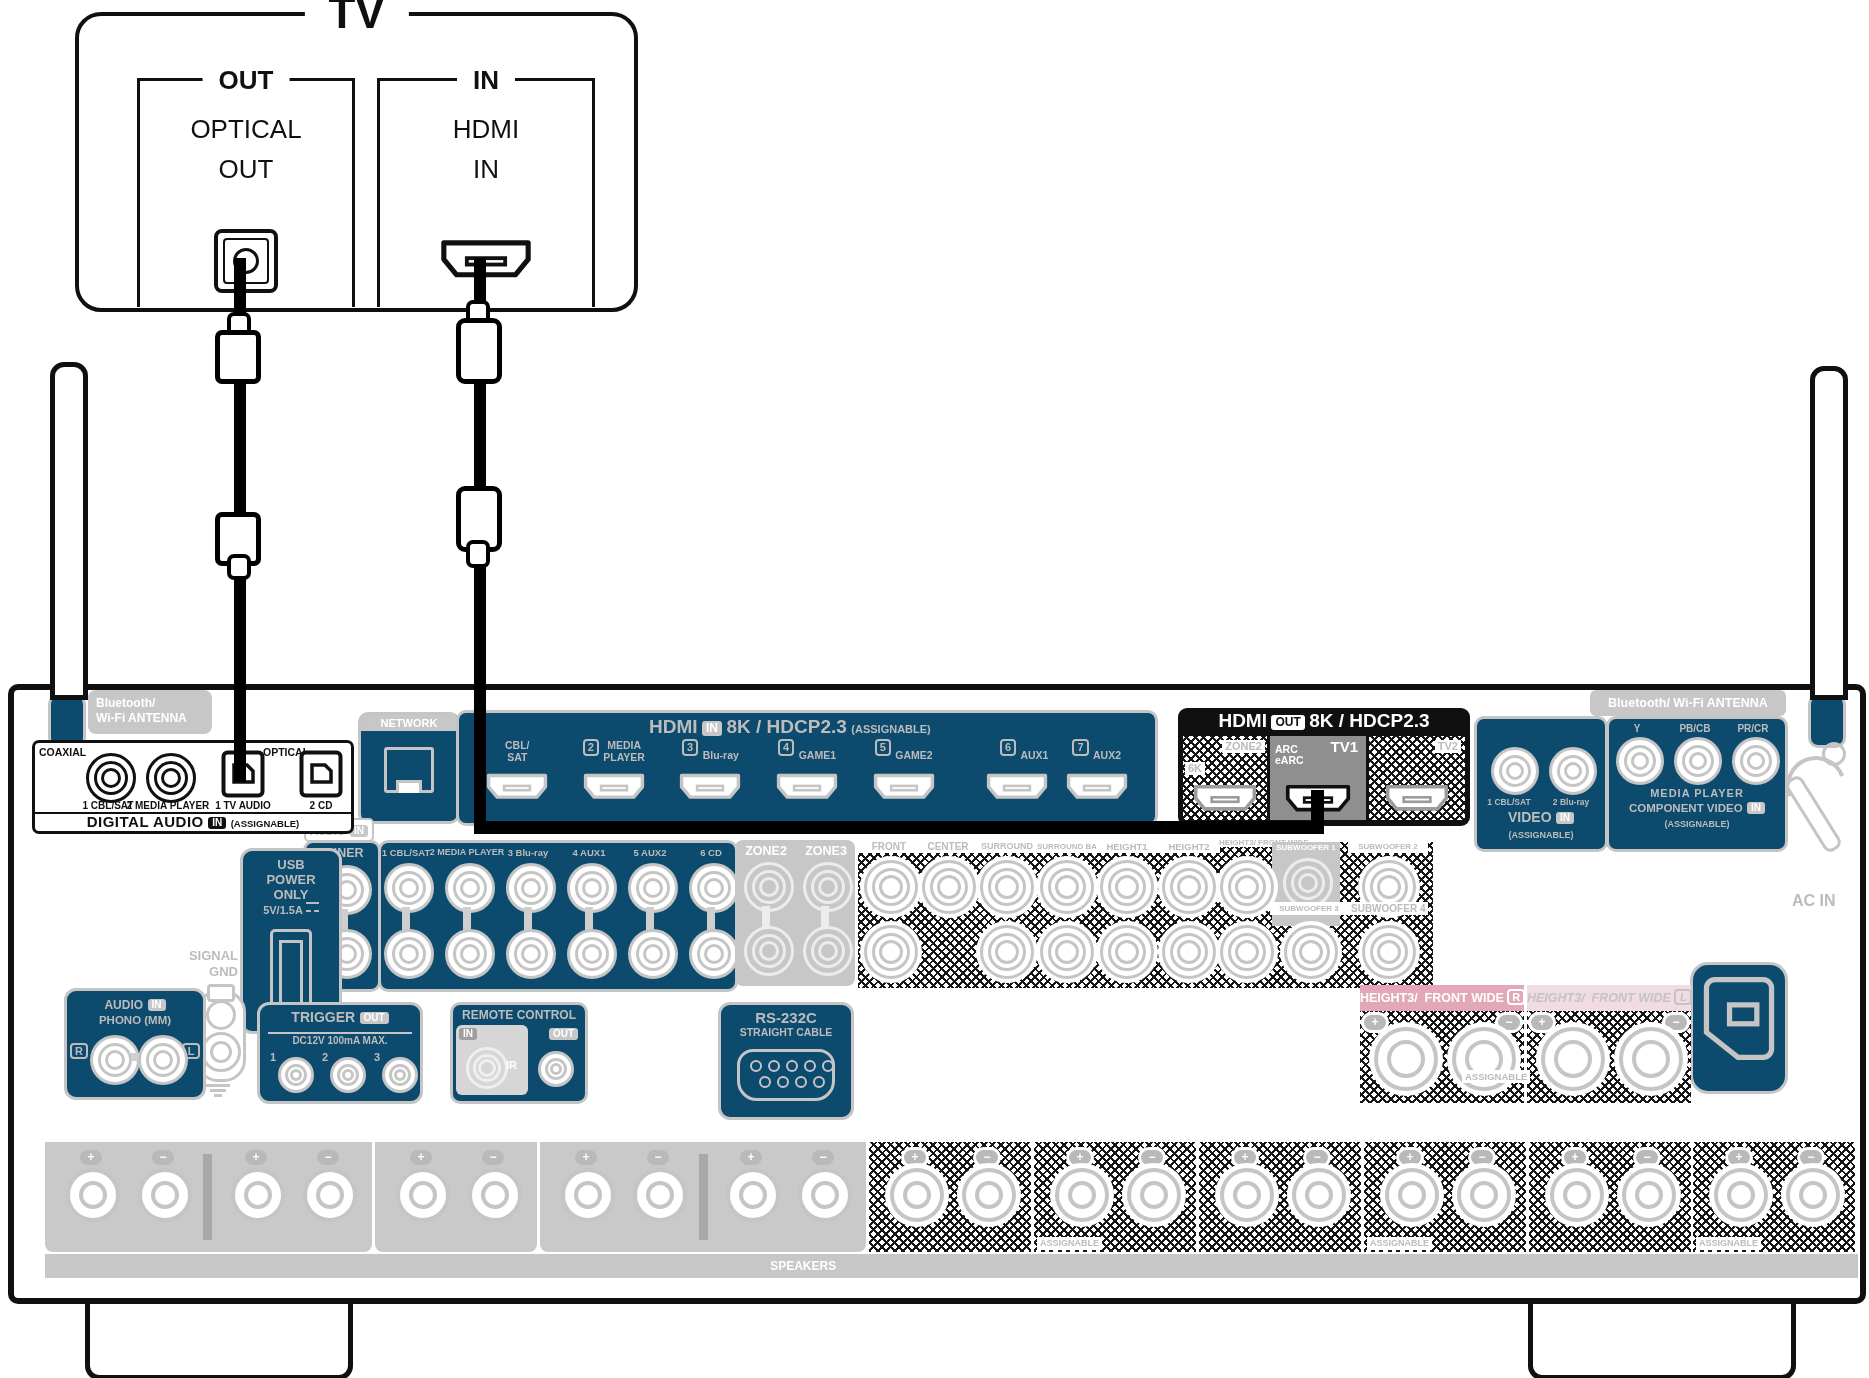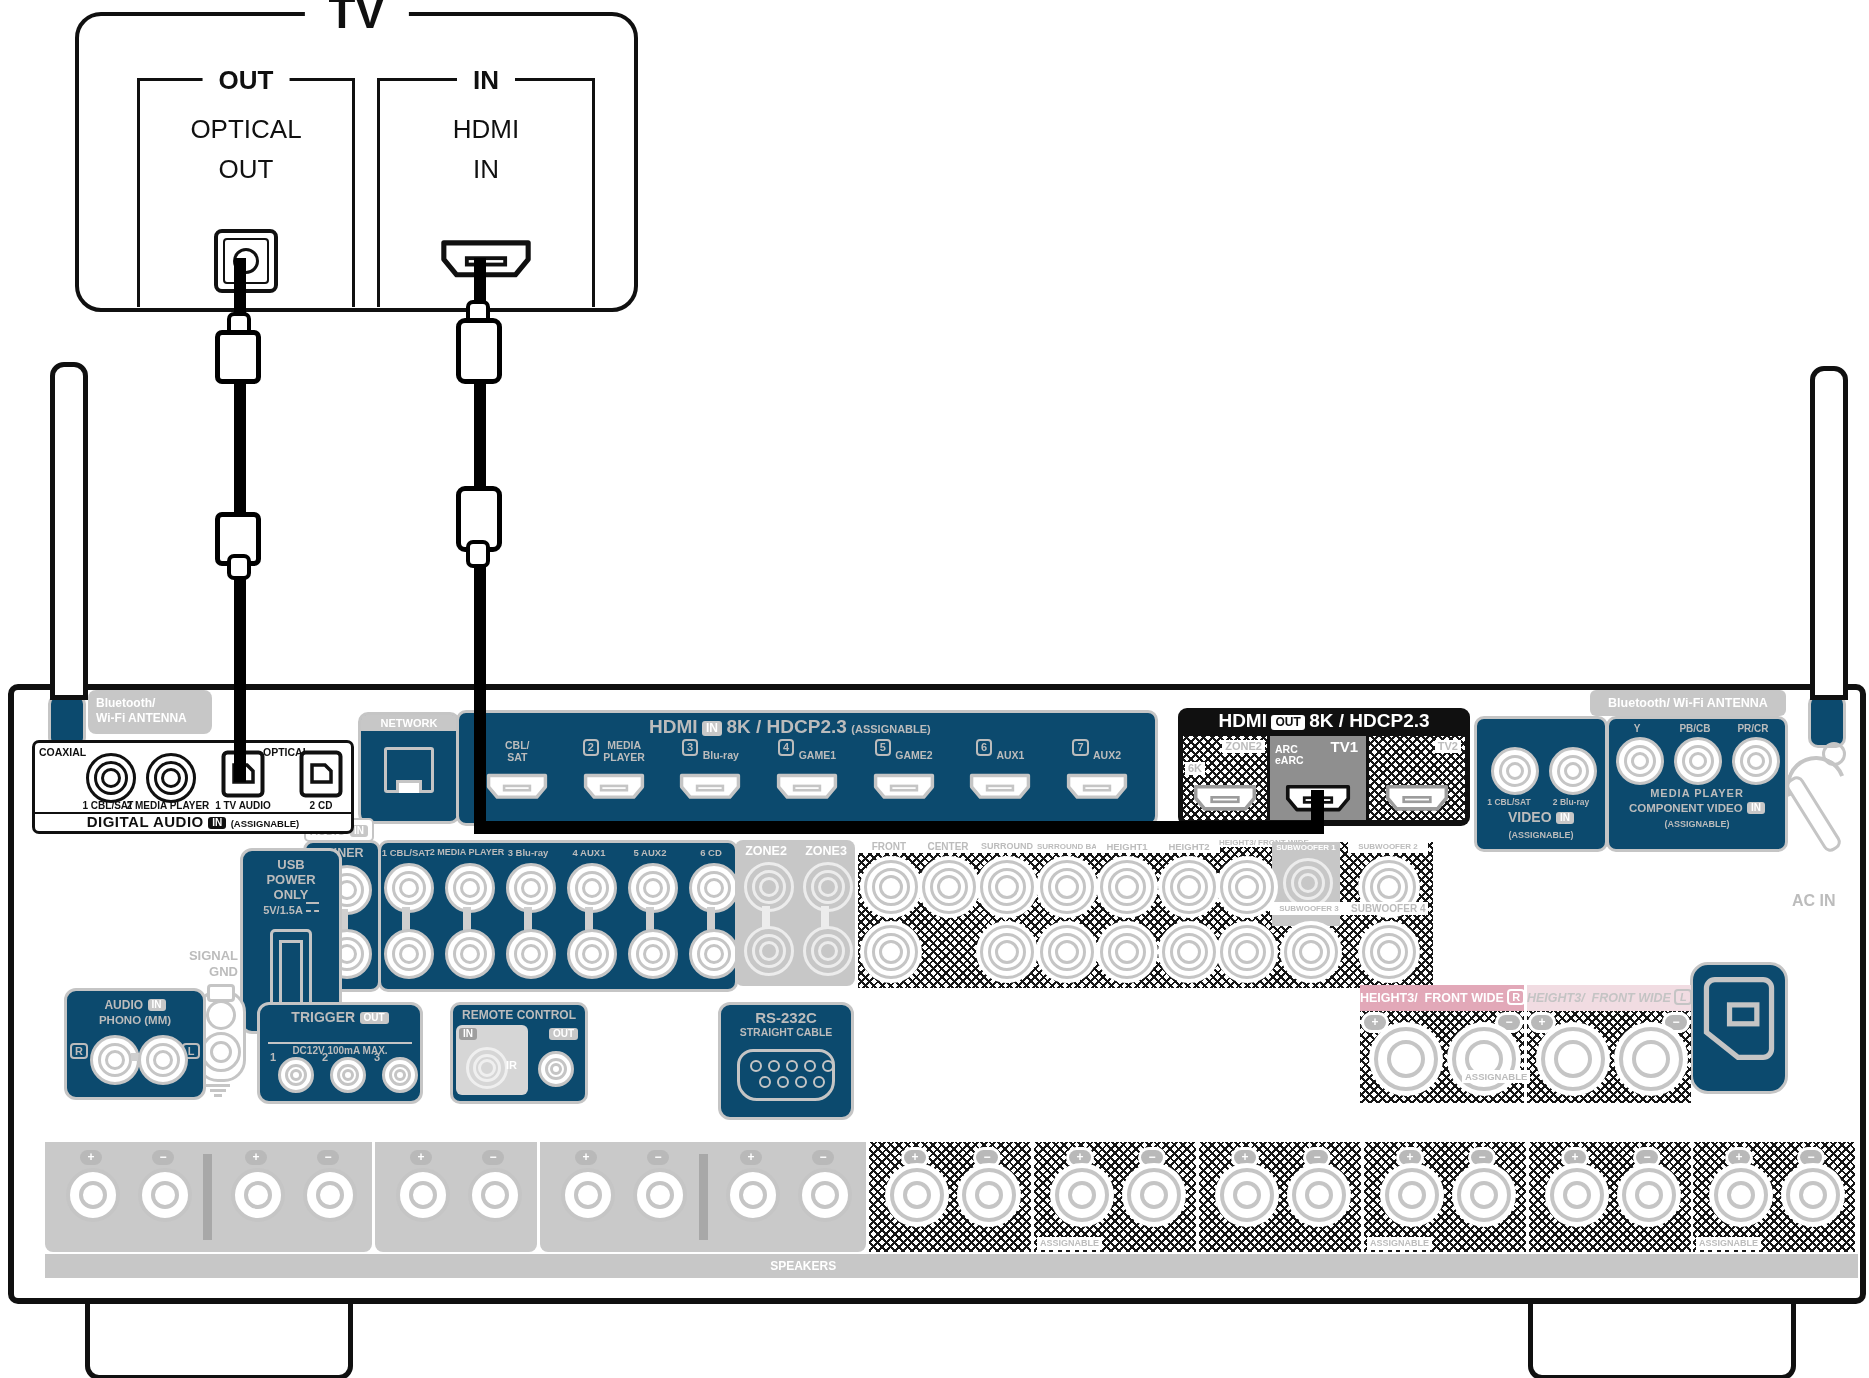--- a/index.html
+++ b/index.html
@@ -178,21 +178,21 @@
           </svg></div>
       <div style="flex:1;text-align:center;"><div style="height:34px;line-height:30px;"><span class="numbox">3</span> <span class="gtext" style="font-size:10.5px;">Blu-ray</span></div><svg viewBox="0 0 72 31" width="62" style="color:var(--g);">
             <use href="#hdmi"></use>
           </svg></div>
       <div style="flex:1;text-align:center;"><div style="height:34px;line-height:30px;"><span class="numbox">4</span> <span class="gtext" style="font-size:10.5px;">GAME1</span></div><svg viewBox="0 0 72 31" width="62" style="color:var(--g);">
             <use href="#hdmi"></use>
           </svg></div>
       <div style="flex:1;text-align:center;"><div style="height:34px;line-height:30px;"><span class="numbox">5</span> <span class="gtext" style="font-size:10.5px;">GAME2</span></div><svg viewBox="0 0 72 31" width="62" style="color:var(--g);">
             <use href="#hdmi"></use>
           </svg></div>
-      <div style="flex:1;text-align:center;"><div style="height:34px;line-height:30px;"><span class="numbox">6</span> <span class="gtext" style="font-size:10.5px;">AUX1</span></div><svg viewBox="0 0 72 31" width="62" style="color:var(--g);">
+      <div style="flex:1;text-align:right;"><div style="height:34px;line-height:30px;"><span class="numbox">6</span> <span class="gtext" style="font-size:10.5px;">AUX1</span></div><svg viewBox="0 0 72 31" width="62" style="color:var(--g);">
             <use href="#hdmi"></use>
           </svg></div>
       <div style="flex:1;text-align:center;"><div style="height:34px;line-height:30px;"><span class="numbox">7</span> <span class="gtext" style="font-size:10.5px;">AUX2</span></div><svg viewBox="0 0 72 31" width="62" style="color:var(--g);">
             <use href="#hdmi"></use>
           </svg></div>
     </div>
   </div>
 
   <div class="abs" style="left:1178px;top:708px;width:292px;height:118px;background:var(--ink);border-radius:9px;z-index:3;">
     <div class="ctr" style="color:#fff;line-height:26px;white-space:nowrap;">
@@ -375,21 +375,21 @@
     </div>
     <div class="ctr gtext" style="font-size:11.5px;margin-top:1px;">PHONO (MM)</div>
     <span class="abs lb gtext" style="left:3px;top:52px;">R</span>
     <span class="abs lb gtext" style="left:115px;top:52px;">L</span>
     <div class="rca" style="left:23px;top:44px;width:44px;height:44px;"></div>
     <div class="stub" style="left:64px;top:62px;width:14px;height:8px;"></div>
     <div class="rca" style="left:71px;top:44px;width:44px;height:44px;"></div>
   </div>
 
   <div class="gb" style="left:257px;top:1002px;width:160px;height:96px;border-radius:12px;z-index:2;">
-    <div class="ctr" style="margin-top:3px;border-bottom:2px solid var(--g);padding-bottom:16px;margin-left:8px;margin-right:8px;">
+    <div class="ctr" style="margin-top:3px;border-bottom:2px solid var(--g);padding-bottom:6px;margin-left:8px;margin-right:8px;">
       <span class="gtext" style="font-size:14px;">TRIGGER</span>
       <span class="badge ghost">OUT</span>
     </div>
     <div class="ctr gtext" style="font-size:10px;margin-top:1px;">DC12V 100mA MAX.</div>
     <span class="abs gtext" style="left:10px;top:46px;font-size:11px;">1</span>
     <span class="abs gtext" style="left:62px;top:46px;font-size:11px;">2</span>
     <span class="abs gtext" style="left:114px;top:46px;font-size:11px;">3</span>
     <div class="rca sm" style="left:18px;top:52px;width:30px;height:30px;"></div>
     <div class="rca sm" style="left:70px;top:52px;width:30px;height:30px;"></div>
     <div class="rca sm" style="left:122px;top:52px;width:30px;height:30px;"></div>

